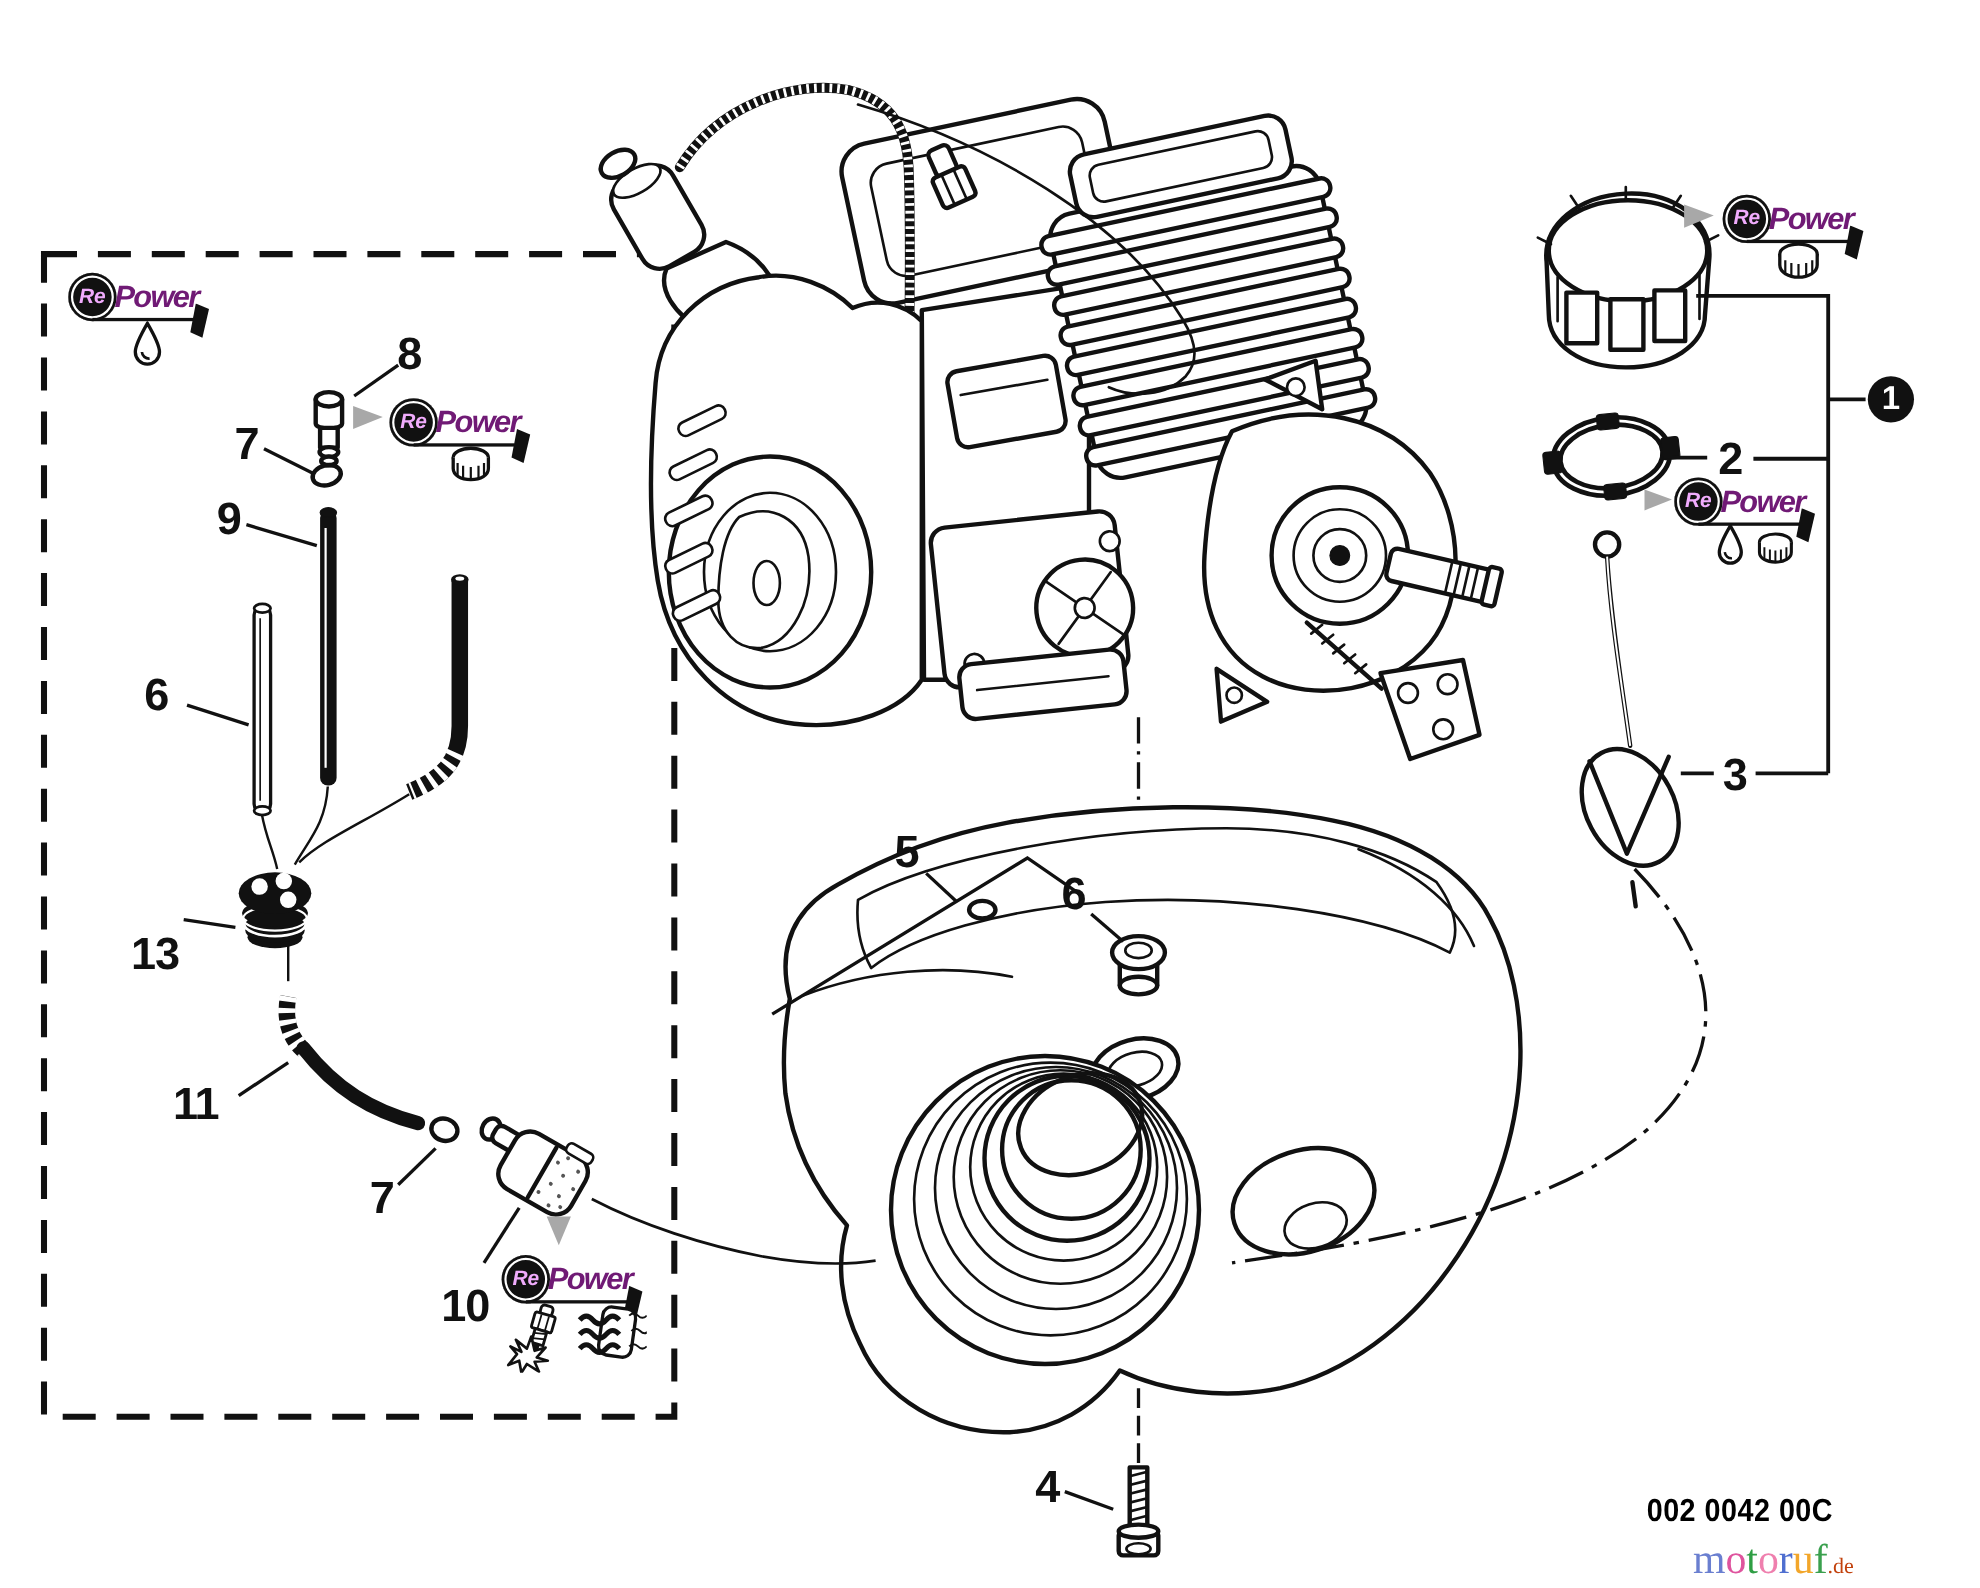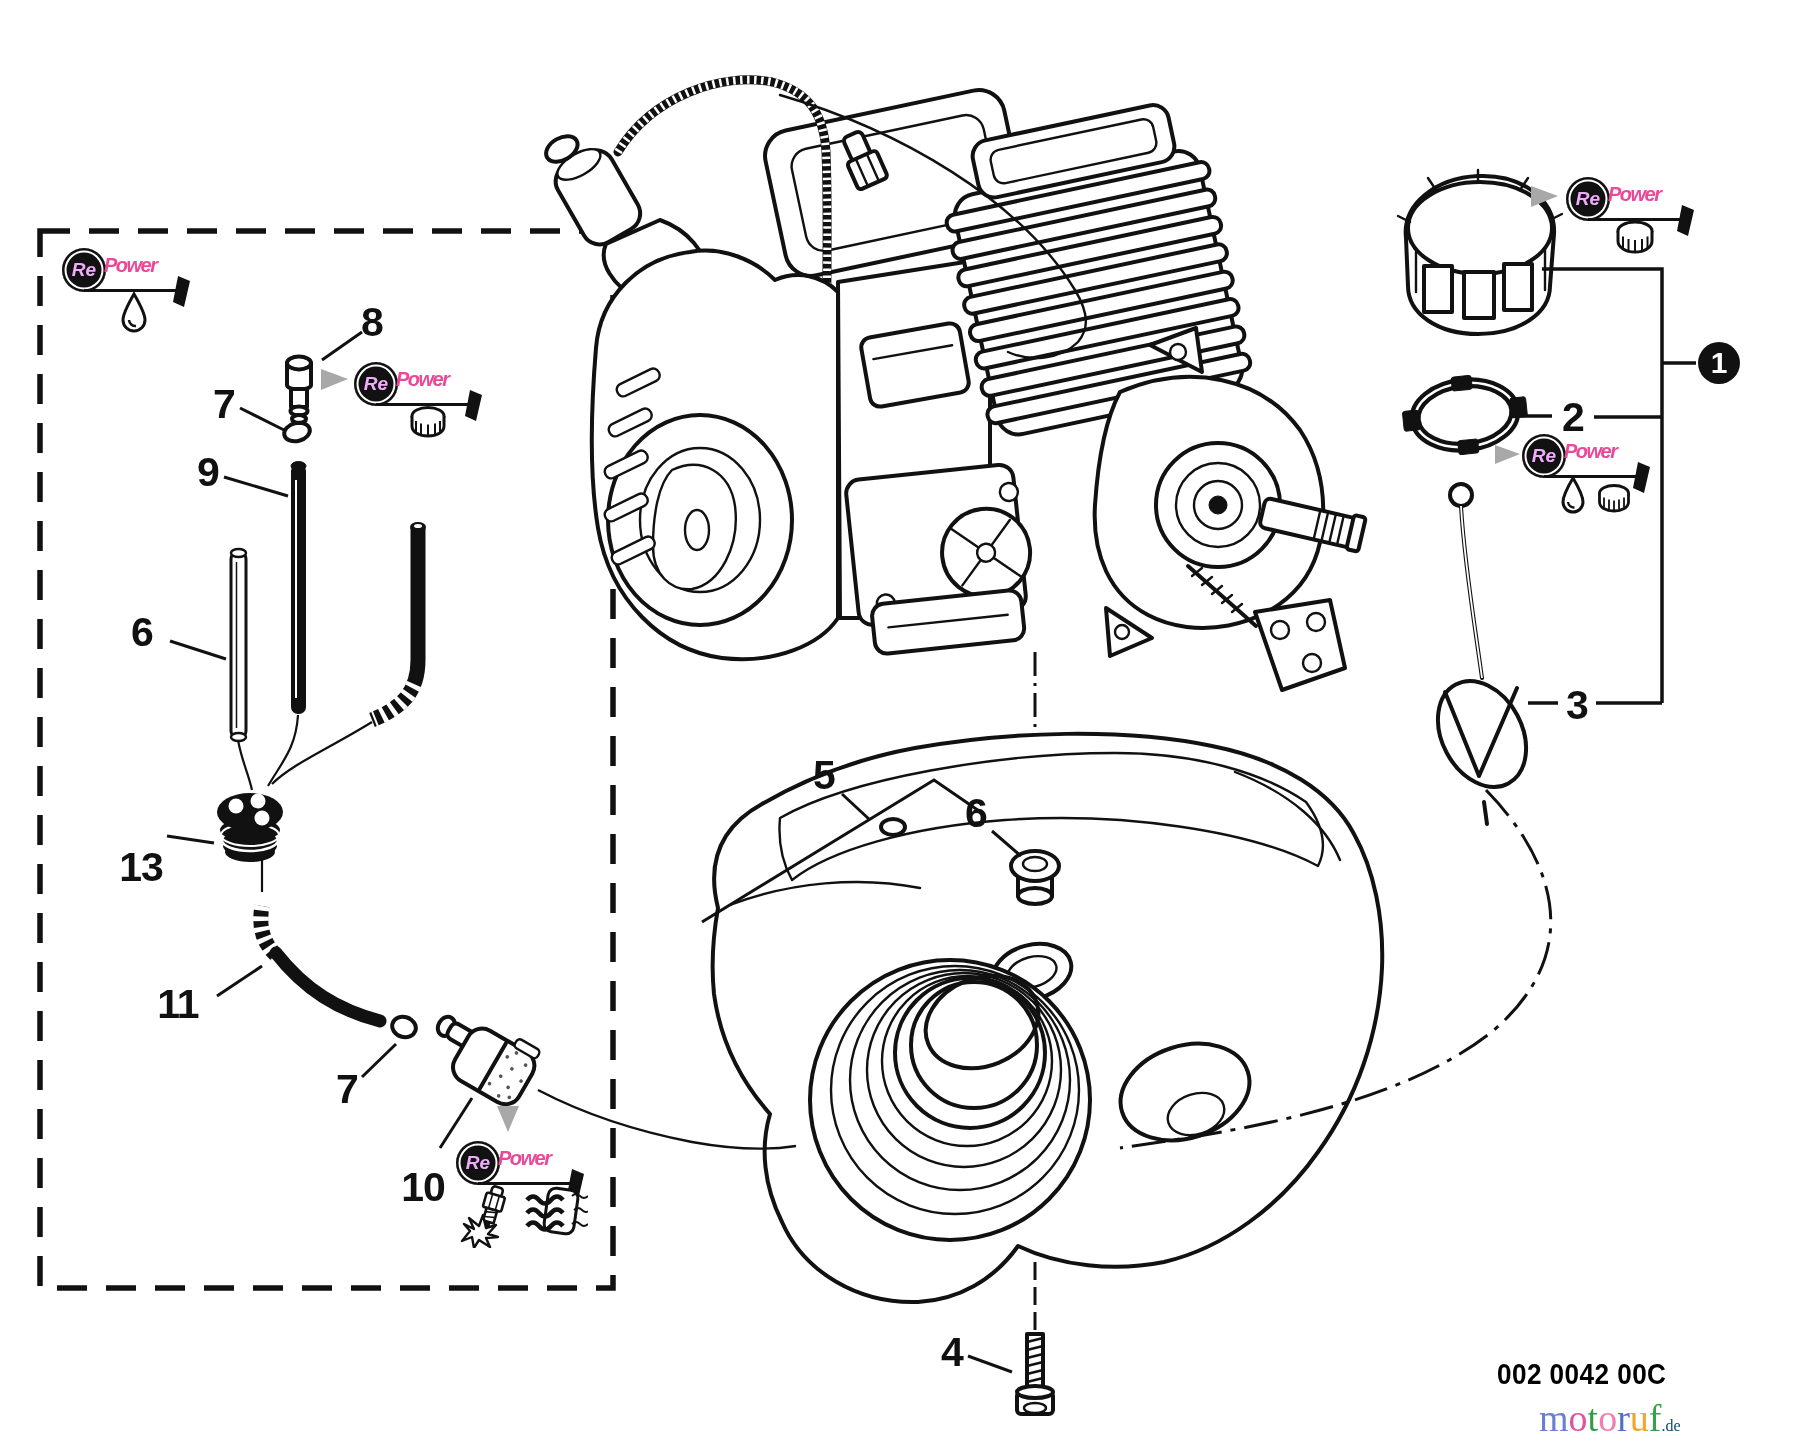--- a/index.html
+++ b/index.html
@@ -17,32 +17,32 @@
   
   .badge1{position:absolute;width:42px;height:42px;background:#111;border-radius:50%;
           color:#fff;display:flex;align-items:center;justify-content:center;
           font-weight:700;font-size:30px;}
   
   .rp{position:absolute;width:134px;height:62px;}
   .rp-c{position:absolute;left:0;top:0;width:44px;height:44px;background:#111;border-radius:50%;
         color:#f0abfc;display:flex;align-items:center;justify-content:center;
         font-style:italic;font-weight:700;font-size:19px;
         box-shadow:inset 0 0 0 2.5px #111, inset 0 0 0 4.5px #fff;}
-  .rp-p{position:absolute;left:42px;top:6px;font-style:italic;font-weight:700;font-size:20px;
-        letter-spacing:-1.5px;color:#ec4899;white-space:nowrap;}
+  .rp-p{position:absolute;left:42px;top:6px;font-style:italic;font-weight:700;font-size:28px;
+        letter-spacing:-1.5px;color:#701a75;white-space:nowrap;}
   .rp-line{position:absolute;left:22px;top:41px;width:92px;height:2.5px;background:#111;}
   .rp-flag{position:absolute;left:108px;top:28px;}
   
   .icon{position:absolute;}
   
   .docnum{position:absolute;left:1497px;top:1358px;font-weight:700;font-size:29px;color:#000;
           transform:scaleX(0.9);transform-origin:left;letter-spacing:0.5px;white-space:nowrap;}
   .wmark{position:absolute;left:1539px;top:1396px;font-family:"Liberation Serif",serif;
          font-size:38px;letter-spacing:0;white-space:nowrap;}
-  .wmark .de{font-size:16px;color:#0c4a6e;}
+  .wmark .de{font-size:20px;color:#c2410c;}
 </style>
 </head>
 <body>
 
 <div id="canvas">
 
 <svg id="lineart" width="1800" height="1444" viewBox="0 0 1800 1444">
 
   <rect x="40" y="231" width="573" height="1057" fill="none" stroke="#111" stroke-width="5.5" stroke-dasharray="30 19"></rect>
 

